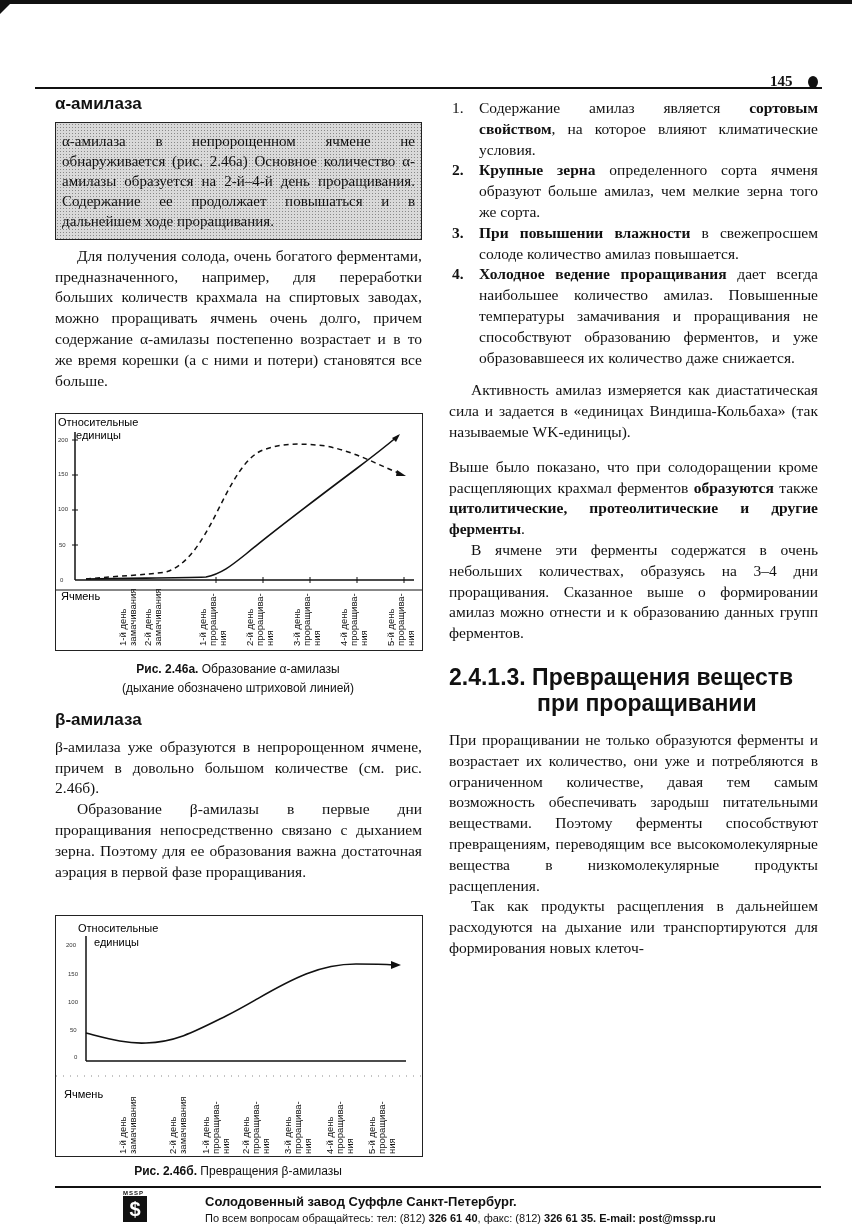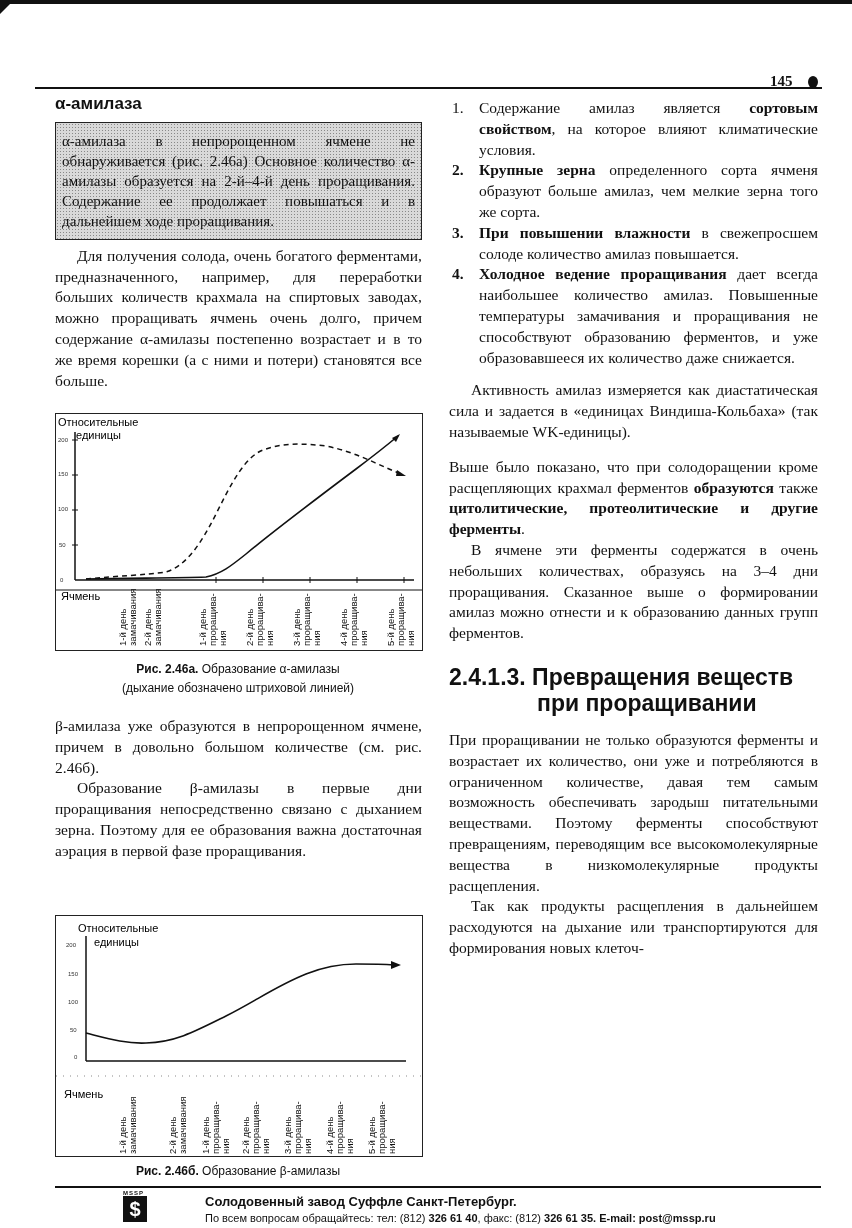--- a/index.html
+++ b/index.html
@@ -105,20 +105,21 @@
         <text transform="translate(358,232) rotate(-90)">ния</text>
     </g>
   </svg>
 </div>
 <div class="caption" style="left:55px; top:660px; width:366px;">
   <b>Рис. 2.46а.</b><span> Образование α-амилазы</span><br>
   <span>(дыхание обозначено штриховой линией)</span>
 </div>
 
 <div class="col colL" style="top:710px;">
+  <h3 class="subhead">β-амилаза</h3>
   <p style="margin-top:6px;">β-амилаза уже образуются в непророщенном ячмене, причем в довольно большом количестве (см. рис. 2.46б).</p>
   <p class="ind">Образование β-амилазы в первые дни проращивания непосредственно связано с дыханием зерна. Поэтому для ее образования важна достаточная аэрация в первой фазе проращивания.</p>
 </div>
 
 <div class="fig" style="left:55px; top:915px; width:366px; height:240px;">
   <svg width="366" height="240" viewBox="0 0 366 240">
     <text x="22" y="16" class="axis-lbl">Относительные</text>
     <text x="38" y="30" class="axis-lbl">единицы</text>
     <line x1="30" y1="20" x2="30" y2="145" stroke="#111" stroke-width="1.5"></line>
     <line x1="30" y1="145" x2="350" y2="145" stroke="#111" stroke-width="1.5"></line>
@@ -150,21 +151,21 @@
       <text transform="translate(277,238) rotate(-90)">4-й день</text>
         <text transform="translate(287,238) rotate(-90)">проращива-</text>
         <text transform="translate(297,238) rotate(-90)">ния</text>
       <text transform="translate(319,238) rotate(-90)">5-й день</text>
         <text transform="translate(329,238) rotate(-90)">проращива-</text>
         <text transform="translate(339,238) rotate(-90)">ния</text>
     </g>
   </svg>
 </div>
 <div class="caption" style="left:55px; top:1162px; width:366px;">
-  <b>Рис. 2.46б.</b><span> Образование β-амилазы</span>
+  <b>Рис. 2.46б.</b><span> Превращения β-амилазы</span>
 </div>
 
 <div class="col colR" style="top:94px;">
   <ol style="margin-top:4px;">
     <li><span class="num">1.</span><span>Содержание амилаз является </span><b>сортовым свойством</b><span>, на которое влияют климатические условия.</span></li>
     <li><b class="num">2.</b><b>Крупные зерна</b><span> определенного сорта ячменя образуют больше амилаз, чем мелкие зерна того же сорта.</span></li>
     <li><b class="num">3.</b><b>При повышении влажности</b><span> в свежепросшем солоде количество амилаз повышается.</span></li>
     <li><b class="num">4.</b><b>Холодное ведение проращивания</b><span> дает всегда наибольшее количество амилаз. Повышенные температуры замачивания и проращивания не способствуют образованию ферментов, и уже образовавшееся их количество даже снижается.</span></li>
   </ol>
   <p class="ind" style="margin-top:12px;">Активность амилаз измеряется как диастатическая сила и задается в «единицах Виндиша-Кольбаха» (так называемые WK-единицы).</p>

